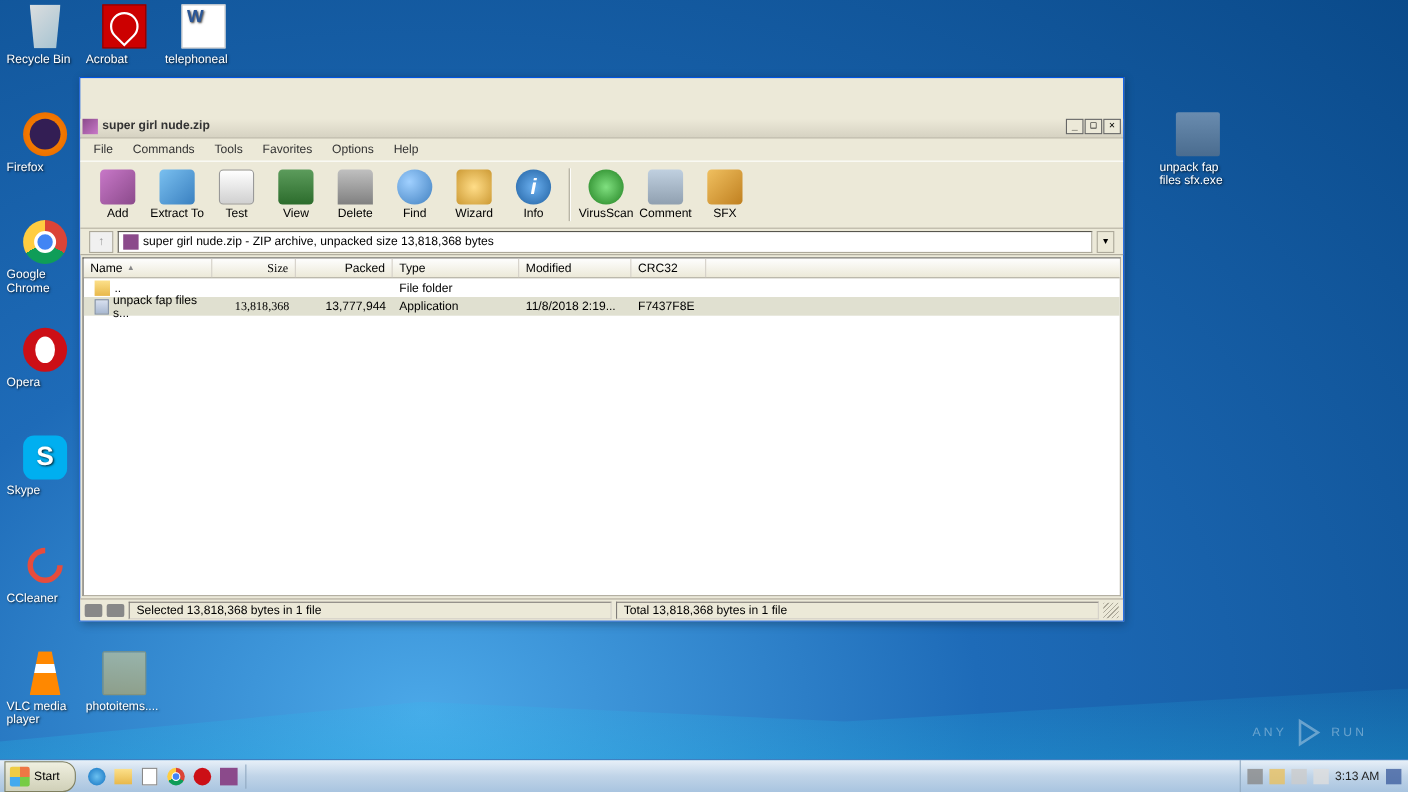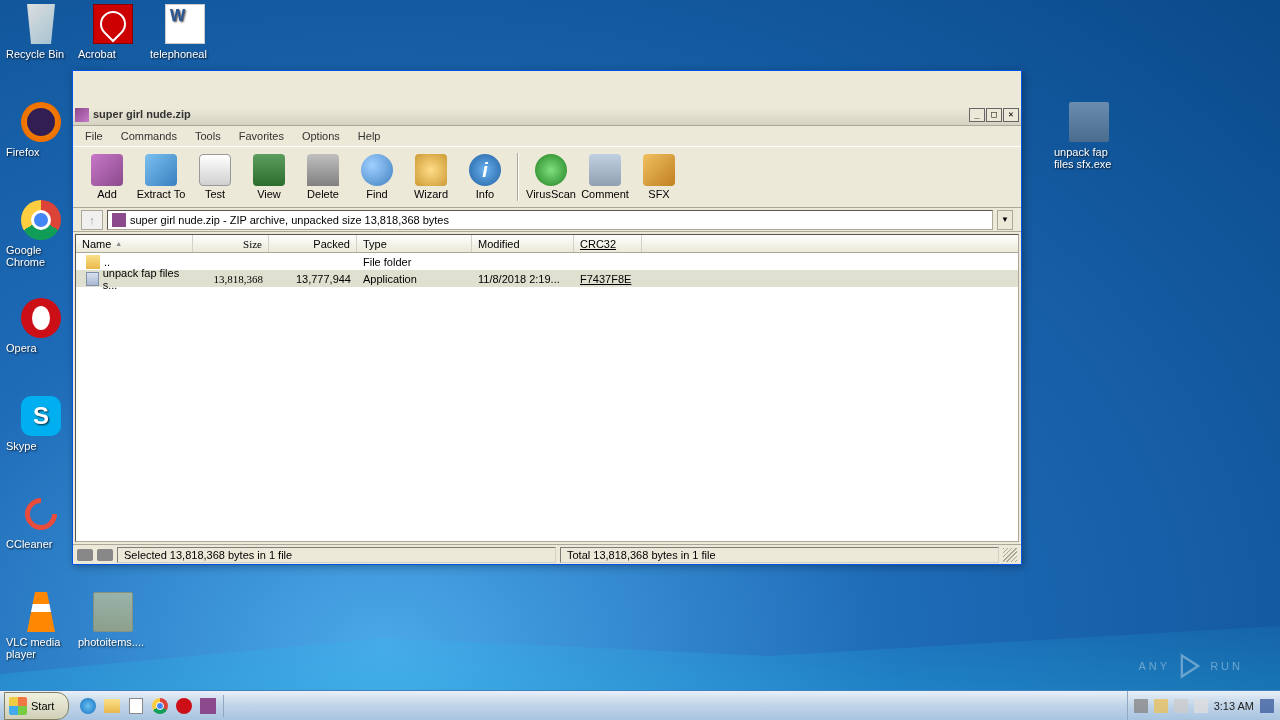--- a/index.html
+++ b/index.html
@@ -50,21 +50,21 @@
 .ti-comment { background: linear-gradient(#c0d0e0, #90a0b0); border-radius: 4px; }
 .ti-sfx { background: linear-gradient(135deg, #f0c060, #c08020); }
 .pathbar { height: 24px; background: #ece9d8; display: flex; align-items: center; padding: 0 8px; gap: 4px; border-bottom: 1px solid #aca899; }
 .up-btn { width: 22px; height: 20px; border: 1px solid #aca899; background: #f0f0f0; text-align: center; line-height: 18px; color: #999; }
 .path-input { flex: 1; height: 20px; background: white; border: 1px inset #aca899; display: flex; align-items: center; padding: 0 4px; gap: 4px; }
 .path-input .sm-ico { width: 14px; height: 14px; background: #8b4a8b; }
 .path-dd { width: 16px; height: 20px; border: 1px solid #aca899; background: #ece9d8; text-align: center; line-height: 18px; font-size: 8px; }
 .file-list { flex: 1; background: white; border: 1px inset #aca899; margin: 2px; display: flex; flex-direction: column; overflow: hidden; }
 .list-header { display: flex; height: 18px; background: linear-gradient(#fefefe, #ece9d8); border-bottom: 1px solid #aca899; }
 .col { border-right: 1px solid #d4d0c8; padding: 2px 6px; display: flex; align-items: center; }
-.col-name { width: 117px; } .col-size { width: 76px; justify-content: flex-end; font-family: Liberation Serif, serif; } .col-packed { width: 88px; justify-content: flex-end; } .col-type { width: 115px; } .col-mod { width: 102px; } .col-crc { width: 68px; text-decoration: underline; }
+.col-name { width: 117px; } .col-size { width: 76px; justify-content: flex-end; font-family: Liberation Serif, serif; } .col-packed { width: 88px; justify-content: flex-end; } .col-type { width: 115px; } .col-mod { width: 102px; } .col-crc { width: 68px; }
 .sort-arrow { margin-left: 4px; font-size: 7px; color: #888; }
 .list-row { display: flex; height: 17px; align-items: center; }
 .list-row.selected { background: #e0e0d0; }
 .row-icon { width: 14px; height: 14px; margin-left: 4px; margin-right: 4px; }
 .ri-folder { background: linear-gradient(#fce08a, #e8b84a); }
 .ri-exe { background: linear-gradient(#d8e0f0, #a8b8d0); border: 1px solid #8090a8; }
 .statusbar { height: 20px; background: #ece9d8; border-top: 1px solid #aca899; display: flex; align-items: center; padding: 0 4px; gap: 4px; }
 .status-ico { width: 16px; height: 12px; background: #888; border-radius: 2px; }
 .status-cell { border: 1px inset #d4d0c8; padding: 1px 6px; height: 16px; flex: 1; }
 .status-grip { width: 14px; height: 14px; background: repeating-linear-gradient(135deg, #aca899, #aca899 1px, transparent 1px, transparent 3px); }

